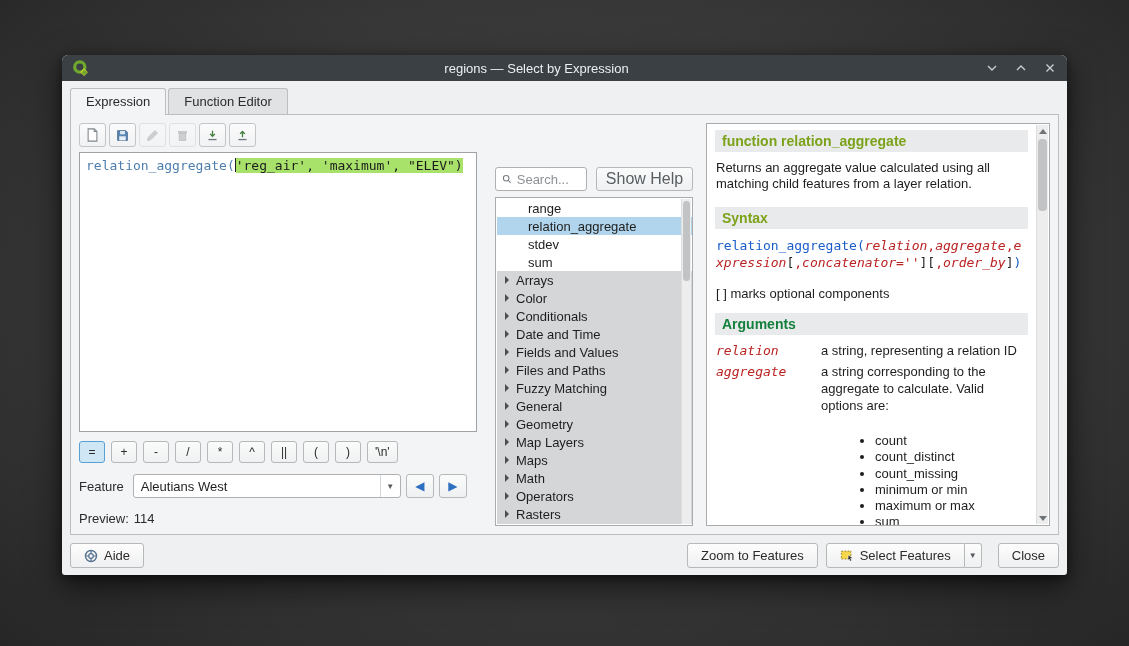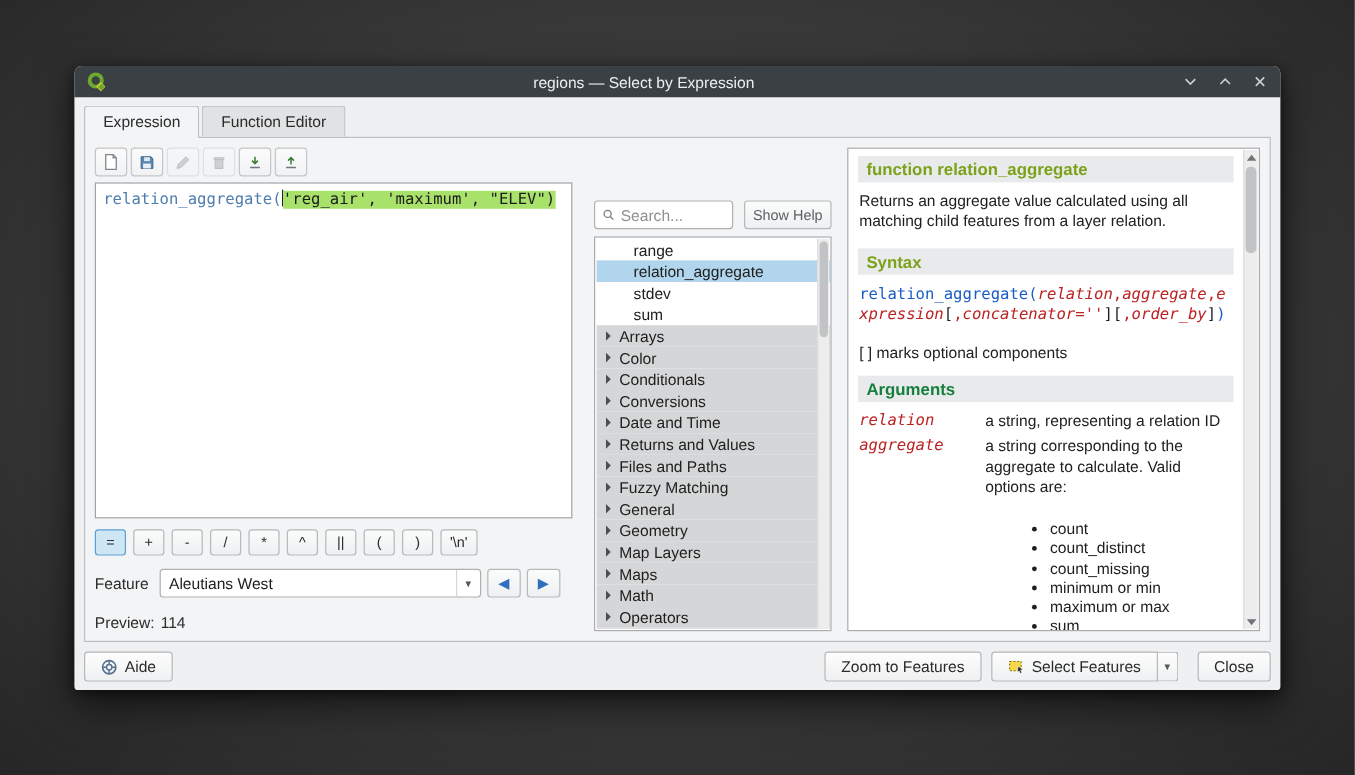--- a/index.html
+++ b/index.html
@@ -78,22 +78,22 @@
   .preview .val { margin-left:5px; }
   
   .search-row { display:flex; gap:9px;margin-top:44px; }
   .search-box {
     flex:1; height:24px; border:1px solid #aeb0b2; border-radius:3px; background:#fff;
     display:flex; align-items:center; padding:0 6px; gap:5px;
   }
   .search-box input { border:none; outline:none; width:100%; font-size:13px; color:#333; background:transparent; font-family:"Liberation Sans",sans-serif; }
   .search-box input::placeholder { color:#8d9193; }
   .show-help {
-    width:73px; height:24px; border:1px solid #b6b8ba; border-radius:3px;
-    background:linear-gradient(#fafbfb,#eff0f1); font-size:12px; color:#5a5e61; cursor:pointer;
+    width:97px; height:24px; border:1px solid #b6b8ba; border-radius:3px;
+    background:linear-gradient(#fafbfb,#eff0f1); font-size:16px; color:#5a5e61; cursor:pointer;
     font-family:"Liberation Sans",sans-serif;
   }
   .fn-list { margin-top:6px; flex:1; border:1px solid #a9abad; background:#fff; position:relative; overflow:hidden; }
   .fn-rows { position:absolute; inset:1px 0 1px 1px; overflow:hidden; }
   .fn-row { height:18px; display:flex; align-items:center; font-size:13px; color:#1e1e1e; padding-left:31px; cursor:pointer; white-space:nowrap; }
   .fn-row.group { background:#d5d6d7; padding-left:8px; gap:7px; }
   .fn-row.selected { background:#b1d5ec; }
   .tri { width:0; height:0; border-left:4px solid #4c4f52; border-top:4px solid transparent; border-bottom:4px solid transparent; flex:none; }
   .vscroll { position:absolute; top:1px; right:1px; bottom:1px; width:10px; background:#ededee; border-left:1px solid #dcdddd; }
   .vscroll .thumb { position:absolute; left:1px; right:1px; background:#c1c3c5; border-radius:4px; }
@@ -288,29 +288,25 @@
               <div class="fn-row group">
                 <span class="tri"></span>
                 <span>Color</span>
               </div>
               <div class="fn-row group">
                 <span class="tri"></span>
                 <span>Conditionals</span>
               </div>
               <div class="fn-row group">
                 <span class="tri"></span>
-                <span>Conversions</span>
-              </div>
-              <div class="fn-row group">
-                <span class="tri"></span>
                 <span>Date and Time</span>
               </div>
               <div class="fn-row group">
                 <span class="tri"></span>
-                <span>Returns and Values</span>
+                <span>Fields and Values</span>
               </div>
               <div class="fn-row group">
                 <span class="tri"></span>
                 <span>Files and Paths</span>
               </div>
               <div class="fn-row group">
                 <span class="tri"></span>
                 <span>Fuzzy Matching</span>
               </div>
               <div class="fn-row group">

